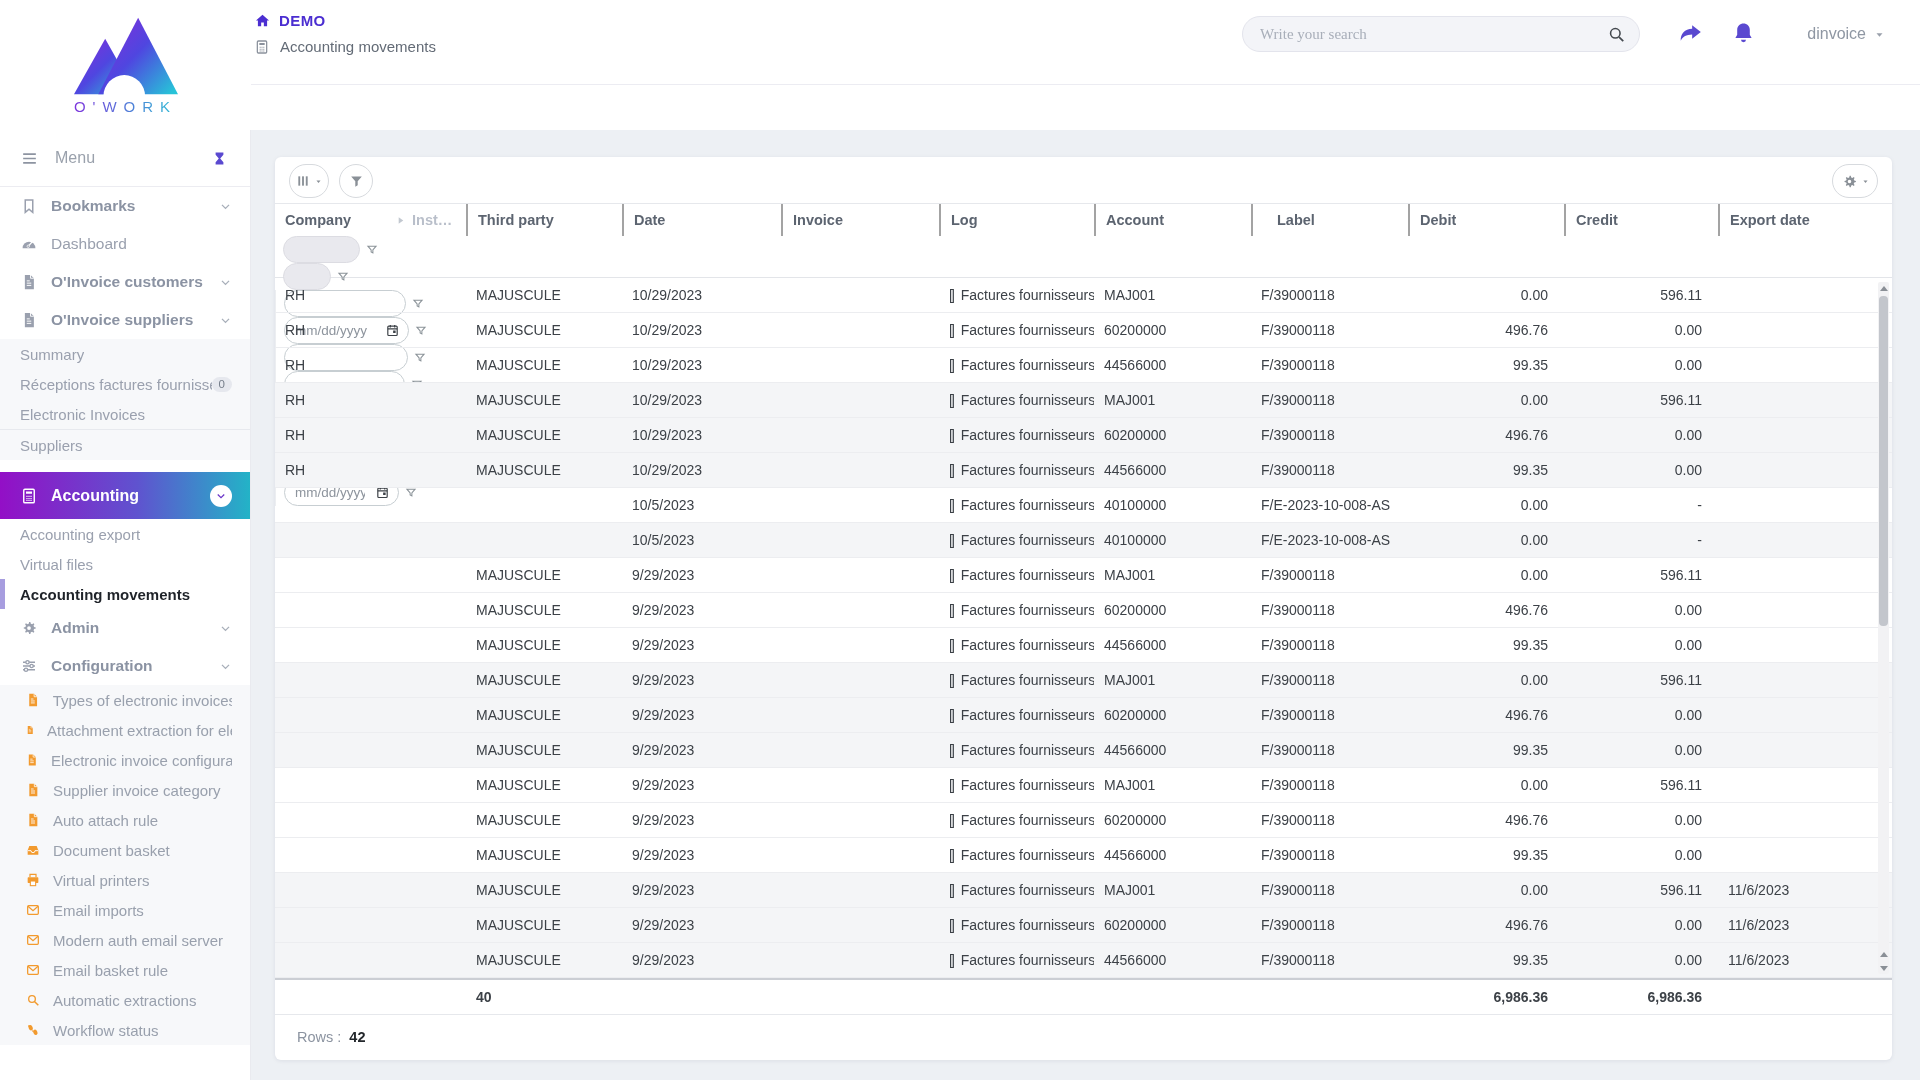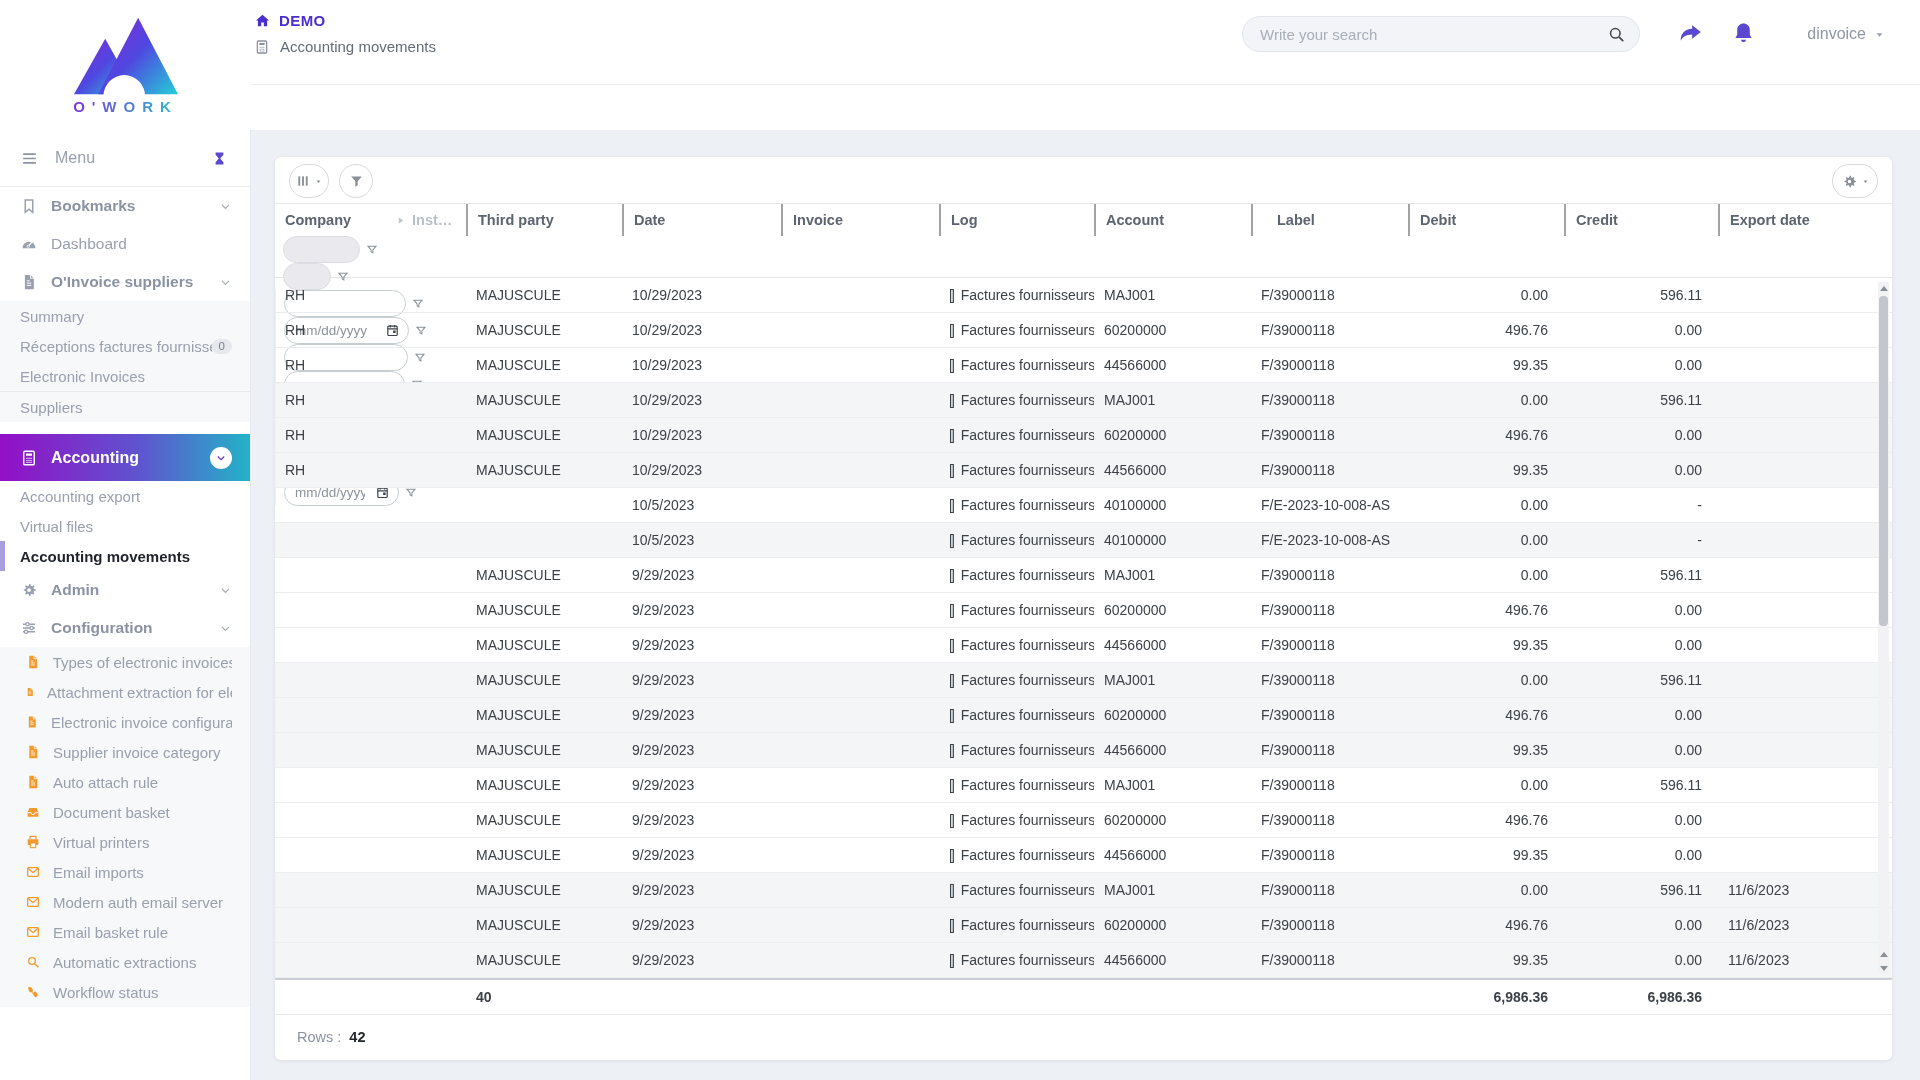--- a/index.html
+++ b/index.html
@@ -2,30 +2,30 @@
 <html><head>
 <meta charset="utf-8">
 <style>
   html,body{margin:0;padding:0;}
   .app{width:1920px;height:1080px;position:relative;background:#edf0f4;
        font-family:"Liberation Sans","DejaVu Sans",sans-serif;overflow:hidden;}
   svg{display:block;}
   
   .topbar{position:absolute;left:0;top:0;width:1920px;height:130px;background:#fff;}
   .logo-wrap{position:absolute;left:0;top:0;width:251px;height:130px;display:flex;flex-direction:column;align-items:center;justify-content:center;}
-  .logo-text{font-size:15px;font-weight:700;letter-spacing:7px;color:#5a49d0;margin-top:2px;}
+  .logo-text{font-size:15px;font-weight:400;letter-spacing:7px;color:#5a49d0;margin-top:2px;}
   @supports (-webkit-background-clip: text){
     .logo-text{background:linear-gradient(90deg,#7d35dd,#2bbcd4);-webkit-background-clip:text;color:transparent;}
   }
   .crumbs{position:absolute;left:254px;top:12px;}
   .crumb-home{display:flex;align-items:center;gap:8px;color:#4b2ed1;font-weight:700;font-size:15px;letter-spacing:.4px;}
   .crumb-page{display:flex;align-items:center;gap:10px;color:#636b76;font-size:15px;margin-top:9px;}
   .bc-divider{position:absolute;left:251px;top:84px;right:0;height:1px;background:#ececf2;}
   .search-pill{position:absolute;left:1242px;top:16px;width:396px;height:34px;background:#f3f4f8;border:1px solid #e3e4ec;border-radius:18px;display:flex;align-items:center;}
-  .search-pill input{flex:1;border:none;background:transparent;outline:none;font-size:15px;color:#555;padding:0 8px 0 17px;font-family:Liberation Sans, sans-serif;}
+  .search-pill input{flex:1;border:none;background:transparent;outline:none;font-size:15px;color:#555;padding:0 8px 0 17px;font-family:Liberation Serif, serif;}
   .search-pill input::placeholder{color:#a8aeb9;}
   .search-ic{margin-right:13px;color:#44494f;}
   .hd-ic{position:absolute;top:20px;color:#5a49d0;cursor:pointer;}
   .user-box{position:absolute;right:34px;top:25px;display:flex;align-items:center;gap:7px;color:#8f97a3;font-size:16px;cursor:pointer;}
   .user-box .car{color:#9aa0ab;}
   
   .sidebar{position:absolute;left:0;top:130px;width:251px;height:950px;background:#fff;border-right:1px solid #e9eaef;box-sizing:border-box;overflow:hidden;}
   .menu-row{height:57px;border-bottom:1px solid #ececf1;display:flex;align-items:center;padding:0 22px 0 20px;box-sizing:border-box;}
   .menu-row .m-lbl{color:#9aa1ac;font-size:16px;margin-left:16px;}
   .menu-row .m-pin{margin-left:auto;color:#5a49d0;}
@@ -259,20 +259,29 @@
         <div class="s-item lv0">
           <svg width="18" height="18" class="s-ic">
             <use href="#gauge-icon"></use>
           </svg>
           <span class="s-lbl" style="white-space: nowrap; overflow: hidden;">Dashboard</span>
         </div>
         <div class="s-item lv0 bold">
           <svg width="18" height="18" class="s-ic">
             <use href="#file-invoice-icon"></use>
           </svg>
+          <span class="s-lbl" style="white-space: nowrap; overflow: hidden;">O'Invoice customers</span>
+          <svg width="13" height="13" class="chev">
+            <use href="#chevron-down-icon"></use>
+          </svg>
+        </div>
+        <div class="s-item lv0 bold">
+          <svg width="18" height="18" class="s-ic">
+            <use href="#file-invoice-icon"></use>
+          </svg>
           <span class="s-lbl" style="white-space: nowrap; overflow: hidden;">O'Invoice suppliers</span>
           <svg width="13" height="13" class="chev">
             <use href="#chevron-down-icon"></use>
           </svg>
         </div>
         <div class="s-item lv1 shaded">
           <span class="s-lbl" style="white-space: nowrap; overflow: hidden;">Summary</span>
         </div>
         <div class="s-item lv1 shaded">
           <span class="s-lbl" style="white-space: nowrap; overflow: hidden;">Réceptions factures fournisseurs</span>

